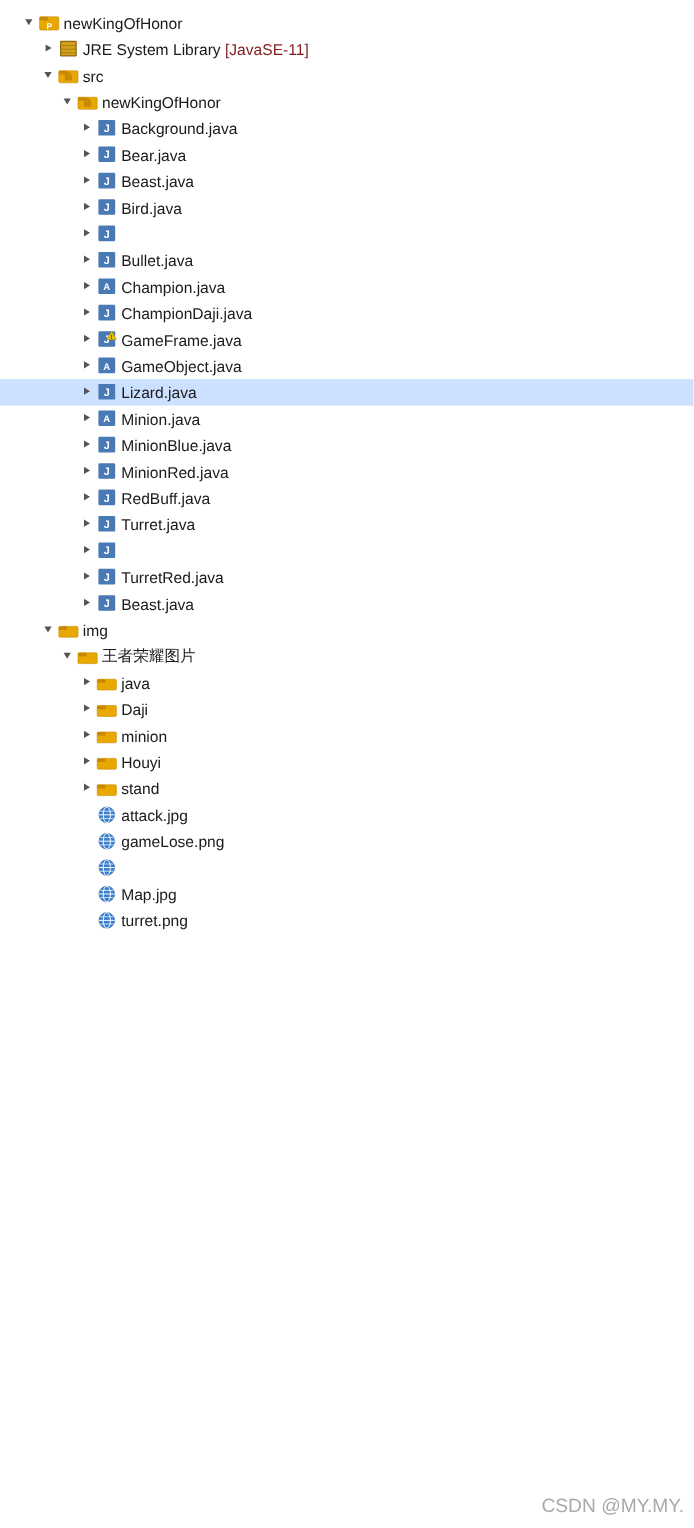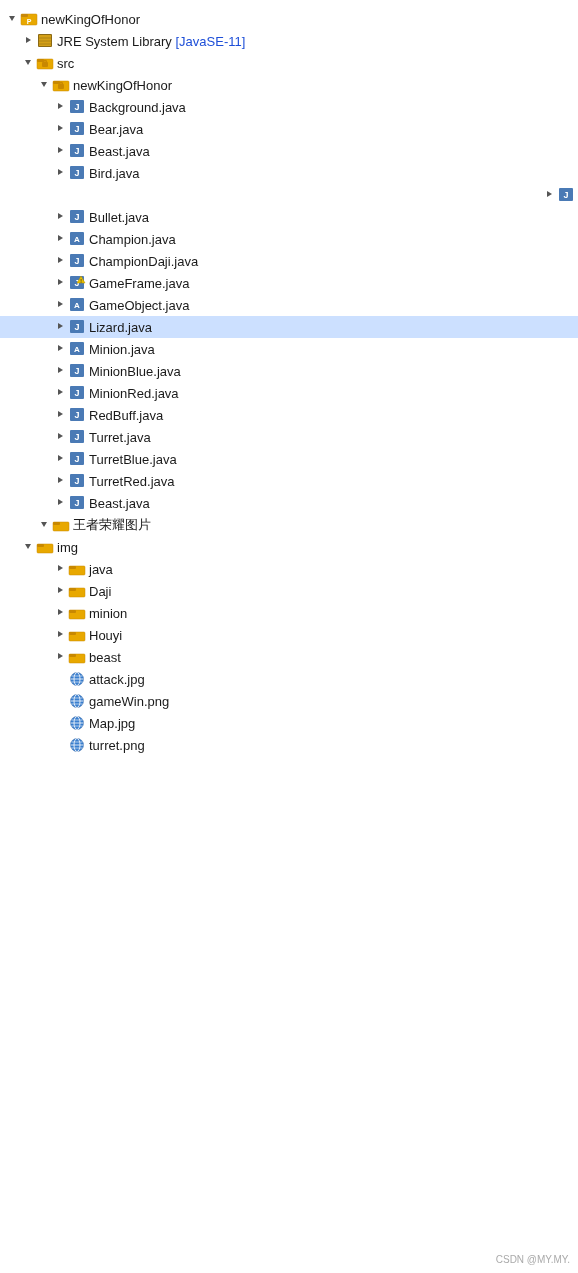--- a/index.html
+++ b/index.html
@@ -13,24 +13,23 @@
       overflow-x: hidden;
     }
     .tree {
       padding: 8px 0;
       user-select: none;
     }
     .tree-item {
       display: flex;
       align-items: center;
       height: 22px;
-      padding-left: 0;
+      padding-left: 12px;
       cursor: pointer;
       white-space: nowrap;
-      justify-content: flex-end;
     }
     .tree-item.selected {
       background: #cce0ff;
     }
     .indent {
       display: inline-block;
       flex-shrink: 0;
     }
     .arrow {
       display: inline-block;
@@ -50,21 +49,21 @@
       text-align: center;
       line-height: 16px;
     }
     .label {
       flex: 1;
     }
     .watermark {
       position: fixed;
       bottom: 8px;
       right: 8px;
-      font-size: 10px;
+      font-size: 16px;
       color: #aaa;
     }
   </style>
 </head>
 <body>
 
 <div class="tree">
 <div class="tree-item">
       <span class="indent" style="width: 4px;"></span>
       <span class="arrow"><svg width="10" height="10" viewBox="0 0 10 10">
@@ -82,21 +81,21 @@
       <span class="arrow"><svg width="10" height="10" viewBox="0 0 10 10">
           <polygon points="3,2 8,5 3,8" fill="#555"></polygon>
         </svg></span>
       <span class="icon"><svg width="18" height="16" viewBox="0 0 18 16">
       <rect x="2" y="1" width="14" height="13" rx="1" fill="#8b6914"></rect>
       <rect x="3" y="2" width="12" height="11" rx="0.5" fill="#d4a017"></rect>
       <line x1="3" y1="5" x2="15" y2="5" stroke="#8b6914" stroke-width="0.5"></line>
       <line x1="3" y1="8" x2="15" y2="8" stroke="#8b6914" stroke-width="0.5"></line>
       <line x1="3" y1="11" x2="15" y2="11" stroke="#8b6914" stroke-width="0.5"></line>
     </svg></span>
-      <span class="label">JRE System Library<span style="color: #1d4ed8;"> [JavaSE-11]</span></span>
+      <span class="label">JRE System Library<span style="color: #7f1d1d;"> [JavaSE-11]</span></span>
     </div>
     <div class="tree-item">
       <span class="indent" style="width: 20px;"></span>
       <span class="arrow"><svg width="10" height="10" viewBox="0 0 10 10">
           <polygon points="2,3 8,3 5,8" fill="#555"></polygon>
         </svg></span>
       <span class="icon"><svg width="18" height="16" viewBox="0 0 18 16">
       <rect x="1" y="4" width="16" height="10" rx="1" fill="#e8a800" stroke="#c88800" stroke-width="0.5"></rect>
       <rect x="1" y="4" width="7" height="3" rx="1" fill="#c88800"></rect>
       <rect x="6" y="7" width="6" height="5" rx="1" fill="#c88800"></rect>
@@ -296,21 +295,20 @@
     </div>
     <div class="tree-item">
       <span class="indent" style="width: 52px;"></span>
       <span class="arrow"><svg width="10" height="10" viewBox="0 0 10 10">
           <polygon points="3,2 8,5 3,8" fill="#555"></polygon>
         </svg></span>
       <span class="icon"><svg width="18" height="16" viewBox="0 0 18 16">
       <rect x="2" y="1" width="14" height="13" rx="1" fill="#4a7ab5"></rect>
       <text x="9" y="11" font-size="9" fill="white" text-anchor="middle" font-weight="bold" font-family="Arial">J</text>
     </svg></span>
-      <span class="label">TurretBlue.java</span>
     </div>
     <div class="tree-item">
       <span class="indent" style="width: 52px;"></span>
       <span class="arrow"><svg width="10" height="10" viewBox="0 0 10 10">
           <polygon points="3,2 8,5 3,8" fill="#555"></polygon>
         </svg></span>
       <span class="icon"><svg width="18" height="16" viewBox="0 0 18 16">
       <rect x="2" y="1" width="14" height="13" rx="1" fill="#4a7ab5"></rect>
       <text x="9" y="11" font-size="9" fill="white" text-anchor="middle" font-weight="bold" font-family="Arial">J</text>
     </svg></span>
@@ -321,42 +319,42 @@
       <span class="arrow"><svg width="10" height="10" viewBox="0 0 10 10">
           <polygon points="3,2 8,5 3,8" fill="#555"></polygon>
         </svg></span>
       <span class="icon"><svg width="18" height="16" viewBox="0 0 18 16">
       <rect x="2" y="1" width="14" height="13" rx="1" fill="#4a7ab5"></rect>
       <text x="9" y="11" font-size="9" fill="white" text-anchor="middle" font-weight="bold" font-family="Arial">J</text>
     </svg></span>
       <span class="label">Beast.java</span>
     </div>
     <div class="tree-item">
+      <span class="indent" style="width: 20px;"></span>
+      <span class="arrow"><svg width="10" height="10" viewBox="0 0 10 10">
+          <polygon points="2,3 8,3 5,8" fill="#555"></polygon>
+        </svg></span>
+      <span class="icon"><svg width="18" height="16" viewBox="0 0 18 16">
+      <rect x="1" y="5" width="16" height="9" rx="1" fill="#e8a800" stroke="#c88800" stroke-width="0.5"></rect>
+      <rect x="1" y="5" width="7" height="3" rx="1" fill="#c88800"></rect>
+    </svg></span>
+      <span class="label">img</span>
+    </div>
+    <div class="tree-item">
       <span class="indent" style="width: 36px;"></span>
       <span class="arrow"><svg width="10" height="10" viewBox="0 0 10 10">
           <polygon points="2,3 8,3 5,8" fill="#555"></polygon>
         </svg></span>
       <span class="icon"><svg width="18" height="16" viewBox="0 0 18 16">
       <rect x="1" y="5" width="16" height="9" rx="1" fill="#e8a800" stroke="#c88800" stroke-width="0.5"></rect>
       <rect x="1" y="5" width="7" height="3" rx="1" fill="#c88800"></rect>
     </svg></span>
       <span class="label">王者荣耀图片</span>
     </div>
     <div class="tree-item">
-      <span class="indent" style="width: 20px;"></span>
-      <span class="arrow"><svg width="10" height="10" viewBox="0 0 10 10">
-          <polygon points="2,3 8,3 5,8" fill="#555"></polygon>
-        </svg></span>
-      <span class="icon"><svg width="18" height="16" viewBox="0 0 18 16">
-      <rect x="1" y="5" width="16" height="9" rx="1" fill="#e8a800" stroke="#c88800" stroke-width="0.5"></rect>
-      <rect x="1" y="5" width="7" height="3" rx="1" fill="#c88800"></rect>
-    </svg></span>
-      <span class="label">img</span>
-    </div>
-    <div class="tree-item">
       <span class="indent" style="width: 52px;"></span>
       <span class="arrow"><svg width="10" height="10" viewBox="0 0 10 10">
           <polygon points="3,2 8,5 3,8" fill="#555"></polygon>
         </svg></span>
       <span class="icon"><svg width="18" height="16" viewBox="0 0 18 16">
       <rect x="1" y="5" width="16" height="9" rx="1" fill="#e8a800" stroke="#c88800" stroke-width="0.5"></rect>
       <rect x="1" y="5" width="7" height="3" rx="1" fill="#c88800"></rect>
     </svg></span>
       <span class="label">java</span>
     </div>
@@ -395,21 +393,21 @@
     </div>
     <div class="tree-item">
       <span class="indent" style="width: 52px;"></span>
       <span class="arrow"><svg width="10" height="10" viewBox="0 0 10 10">
           <polygon points="3,2 8,5 3,8" fill="#555"></polygon>
         </svg></span>
       <span class="icon"><svg width="18" height="16" viewBox="0 0 18 16">
       <rect x="1" y="5" width="16" height="9" rx="1" fill="#e8a800" stroke="#c88800" stroke-width="0.5"></rect>
       <rect x="1" y="5" width="7" height="3" rx="1" fill="#c88800"></rect>
     </svg></span>
-      <span class="label">beast</span>
+      <span class="label">stand</span>
     </div>
     <div class="tree-item">
       <span class="indent" style="width: 52px;"></span>
       <span class="arrow" style="width: 16px;"></span>
       <span class="icon"><svg width="18" height="16" viewBox="0 0 18 16">
       <circle cx="9" cy="8" r="6.5" fill="#3a7fcf" stroke="#2a5fa0" stroke-width="0.5"></circle>
       <ellipse cx="9" cy="8" rx="3" ry="6.5" fill="none" stroke="white" stroke-width="0.8"></ellipse>
       <line x1="2.5" y1="8" x2="15.5" y2="8" stroke="white" stroke-width="0.8"></line>
       <line x1="3.5" y1="5" x2="14.5" y2="5" stroke="white" stroke-width="0.6"></line>
       <line x1="3.5" y1="11" x2="14.5" y2="11" stroke="white" stroke-width="0.6"></line>
@@ -419,40 +417,51 @@
     <div class="tree-item">
       <span class="indent" style="width: 52px;"></span>
       <span class="arrow" style="width: 16px;"></span>
       <span class="icon"><svg width="18" height="16" viewBox="0 0 18 16">
       <circle cx="9" cy="8" r="6.5" fill="#3a7fcf" stroke="#2a5fa0" stroke-width="0.5"></circle>
       <ellipse cx="9" cy="8" rx="3" ry="6.5" fill="none" stroke="white" stroke-width="0.8"></ellipse>
       <line x1="2.5" y1="8" x2="15.5" y2="8" stroke="white" stroke-width="0.8"></line>
       <line x1="3.5" y1="5" x2="14.5" y2="5" stroke="white" stroke-width="0.6"></line>
       <line x1="3.5" y1="11" x2="14.5" y2="11" stroke="white" stroke-width="0.6"></line>
     </svg></span>
-      <span class="label">gameWin.png</span>
+      <span class="label">gameLose.png</span>
     </div>
     <div class="tree-item">
       <span class="indent" style="width: 52px;"></span>
       <span class="arrow" style="width: 16px;"></span>
       <span class="icon"><svg width="18" height="16" viewBox="0 0 18 16">
       <circle cx="9" cy="8" r="6.5" fill="#3a7fcf" stroke="#2a5fa0" stroke-width="0.5"></circle>
       <ellipse cx="9" cy="8" rx="3" ry="6.5" fill="none" stroke="white" stroke-width="0.8"></ellipse>
       <line x1="2.5" y1="8" x2="15.5" y2="8" stroke="white" stroke-width="0.8"></line>
       <line x1="3.5" y1="5" x2="14.5" y2="5" stroke="white" stroke-width="0.6"></line>
       <line x1="3.5" y1="11" x2="14.5" y2="11" stroke="white" stroke-width="0.6"></line>
     </svg></span>
-      <span class="label">Map.jpg</span>
     </div>
     <div class="tree-item">
       <span class="indent" style="width: 52px;"></span>
       <span class="arrow" style="width: 16px;"></span>
       <span class="icon"><svg width="18" height="16" viewBox="0 0 18 16">
       <circle cx="9" cy="8" r="6.5" fill="#3a7fcf" stroke="#2a5fa0" stroke-width="0.5"></circle>
       <ellipse cx="9" cy="8" rx="3" ry="6.5" fill="none" stroke="white" stroke-width="0.8"></ellipse>
       <line x1="2.5" y1="8" x2="15.5" y2="8" stroke="white" stroke-width="0.8"></line>
       <line x1="3.5" y1="5" x2="14.5" y2="5" stroke="white" stroke-width="0.6"></line>
       <line x1="3.5" y1="11" x2="14.5" y2="11" stroke="white" stroke-width="0.6"></line>
     </svg></span>
+      <span class="label">Map.jpg</span>
+    </div>
+    <div class="tree-item">
+      <span class="indent" style="width: 52px;"></span>
+      <span class="arrow" style="width: 16px;"></span>
+      <span class="icon"><svg width="18" height="16" viewBox="0 0 18 16">
+      <circle cx="9" cy="8" r="6.5" fill="#3a7fcf" stroke="#2a5fa0" stroke-width="0.5"></circle>
+      <ellipse cx="9" cy="8" rx="3" ry="6.5" fill="none" stroke="white" stroke-width="0.8"></ellipse>
+      <line x1="2.5" y1="8" x2="15.5" y2="8" stroke="white" stroke-width="0.8"></line>
+      <line x1="3.5" y1="5" x2="14.5" y2="5" stroke="white" stroke-width="0.6"></line>
+      <line x1="3.5" y1="11" x2="14.5" y2="11" stroke="white" stroke-width="0.6"></line>
+    </svg></span>
       <span class="label">turret.png</span>
     </div>
   </div>
 <div class="watermark">CSDN @MY.MY.</div>
 
 </body></html>

